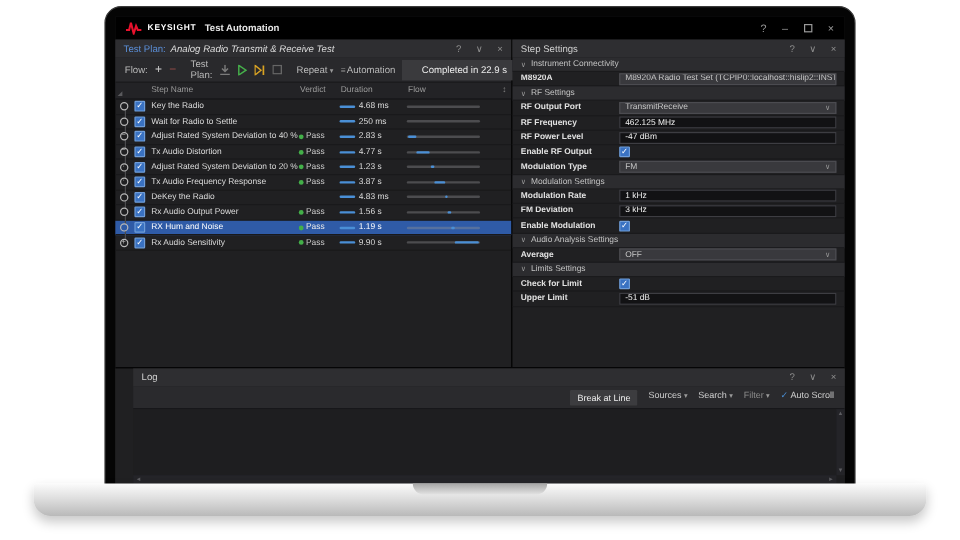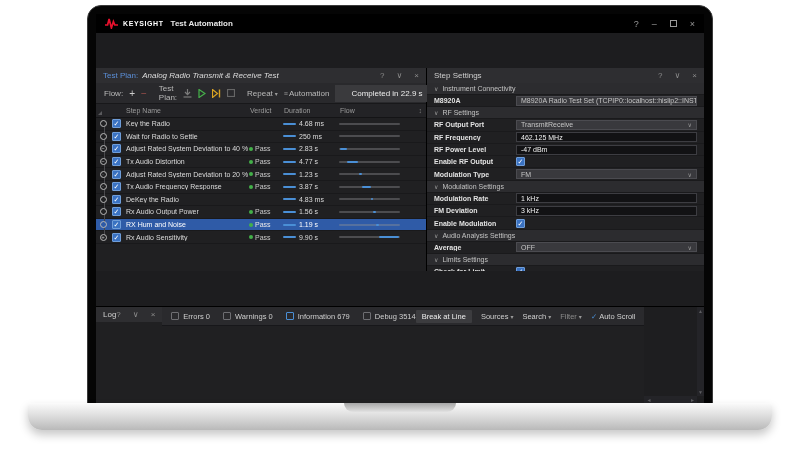--- a/index.html
+++ b/index.html
@@ -11,21 +11,21 @@
   .screen { position:absolute; left:87px; top:5px; width:626px; height:400px;
             background:#050505; border-radius:14px 14px 0 0; border:1px solid #3a3a3a; }
   .base { position:absolute; left:28px; top:403px; width:744px; height:27px;
           background:linear-gradient(180deg,#fbfbfb 0%,#dfdfdf 45%,#b9b9b9 100%);
           border-radius:3px 3px 14px 14px; box-shadow:0 5px 10px rgba(0,0,0,.22); }
   .notch { position:absolute; left:50%; top:0; transform:translateX(-50%); width:112px; height:9px;
            background:linear-gradient(180deg,#a6a6a6,#e2e2e2); border-radius:0 0 9px 9px; }
 
   
   .app { position:absolute; left:8px; top:8px; width:608px; height:389px; background:#1d1d1f;
-         display:flex; flex-direction:column; overflow:hidden; color:#ddd;gap:35px; }
+         display:flex; flex-direction:column; overflow:hidden; color:#ddd; }
 
   .titlebar { height:19px; flex:none; background:#000; display:flex; align-items:center; padding:0 9px; gap:5px; }
   .brand { font-size:7px; font-weight:bold; letter-spacing:.6px; color:#fff; }
   .apptitle { font-size:8px; color:#e8e8e8; font-weight:bold; margin-left:2px; }
   .winctl { margin-left:auto; display:flex; align-items:center; gap:13px; color:#9a9a9a; font-size:9px; }
   .win-max { width:7px; height:7px; border:1px solid #9a9a9a; display:inline-block; }
 
   .menubar { height:18px; flex:none; background:#0b0b0d; display:flex; align-items:center; gap:14px;
              padding:0 12px; font-size:8px; color:#d8d8d8; }
   .version { margin-left:auto; font-style:italic; color:#8b8b8b; font-size:7px; }
@@ -95,28 +95,28 @@
   .field-ctl { flex:1; min-width:0; }
   .ctl-select { height:10px; background:#39393d; border:1px solid #4b4b50; display:flex; align-items:center;
                 padding:0 4px; color:#c6c6c6; font-size:7px; white-space:nowrap; overflow:hidden; }
   .ctl-select .sel-caret { margin-left:auto; color:#9a9a9a; font-size:6px; padding-left:4px; }
   .ctl-input { height:10px; background:#121214; border:1px solid #3d3d42; display:flex; align-items:center;
                padding:0 4px; color:#f2f2f2; font-size:7px; white-space:nowrap; overflow:hidden; }
   .ctl-check { width:9px; height:9px; background:#3a72c2; border:1px solid #6f9dd8; border-radius:1px;
                color:#fff; font-size:7px; line-height:8px; text-align:center; }
 
   
-  .log-panel { height:97px; flex:none; display:flex; background:#202022; border-top:1px solid #000; }
+  .log-panel { height:97px; flex:none; display:flex; flex-direction:column; background:#202022; border-top:1px solid #000;padding-left:15px; }
   .log-toolbar { height:19px; flex:none; background:#2a2a2d; display:flex; align-items:center;
                  padding:0 9px; font-size:7.5px; color:#cfcfcf; border-bottom:1px solid #17171a; }
   .log-filters { display:flex; align-items:center; gap:13px; }
   .lf-item { display:flex; align-items:center; gap:4px; }
   .lf-box { width:8px; height:8px; border:1px solid #6e6e72; background:transparent; border-radius:1px; }
   .lf-box.hl { border-color:#4a8fd6; }
-  .log-actions { margin-left:auto; display:flex; align-items:center; gap:9px; }
+  .log-actions { margin-left:auto; display:flex; gap:9px; }
   .la-btn { background:#3c3c3f; padding:2px 6px; border-radius:1px; color:#eee; }
   .la-dim { color:#8b8b8b; }
   .la-check { color:#4a8fd6; margin-right:2px; }
   .log-body { flex:1; background:#1e1e20; position:relative; }
   .vscroll { position:absolute; right:0; top:0; bottom:7px; width:7px; background:#242428;
              display:flex; flex-direction:column; justify-content:space-between; align-items:center;
              color:#5c5c60; font-size:5px; padding:1px 0; }
   .hscroll { position:absolute; left:0; right:7px; bottom:0; height:7px; background:#242428;
              display:flex; justify-content:space-between; align-items:center; color:#5c5c60;
              font-size:5px; padding:0 2px; }
@@ -533,38 +533,20 @@
       <div class="log-panel">
         <div class="panel-header">
           <span>Log</span>
           <span class="ph-ctl">
             <span>?</span>
             <span>∨</span>
             <span>×</span>
           </span>
         </div>
         <div class="log-toolbar">
-          <div class="log-filters">
-              <div class="lf-item">
-                <span class="lf-box"></span>
-                <span>Errors 0</span>
-              </div>
-              <div class="lf-item">
-                <span class="lf-box"></span>
-                <span>Warnings 0</span>
-              </div>
-              <div class="lf-item">
-                <span class="lf-box hl"></span>
-                <span>Information 679</span>
-              </div>
-              <div class="lf-item">
-                <span class="lf-box"></span>
-                <span>Debug 3514</span>
-              </div>
-            </div>
           <div class="log-actions">
             <span class="la-btn">Break at Line</span>
             <span><span>Sources</span><span class="caret">▾</span></span>
             <span><span>Search</span><span class="caret">▾</span></span>
             <span class="la-dim"><span>Filter</span><span class="caret">▾</span></span>
             <span><span class="la-check">✓</span><span>Auto Scroll</span></span>
           </div>
         </div>
         <div class="log-body">
           <div class="vscroll">

